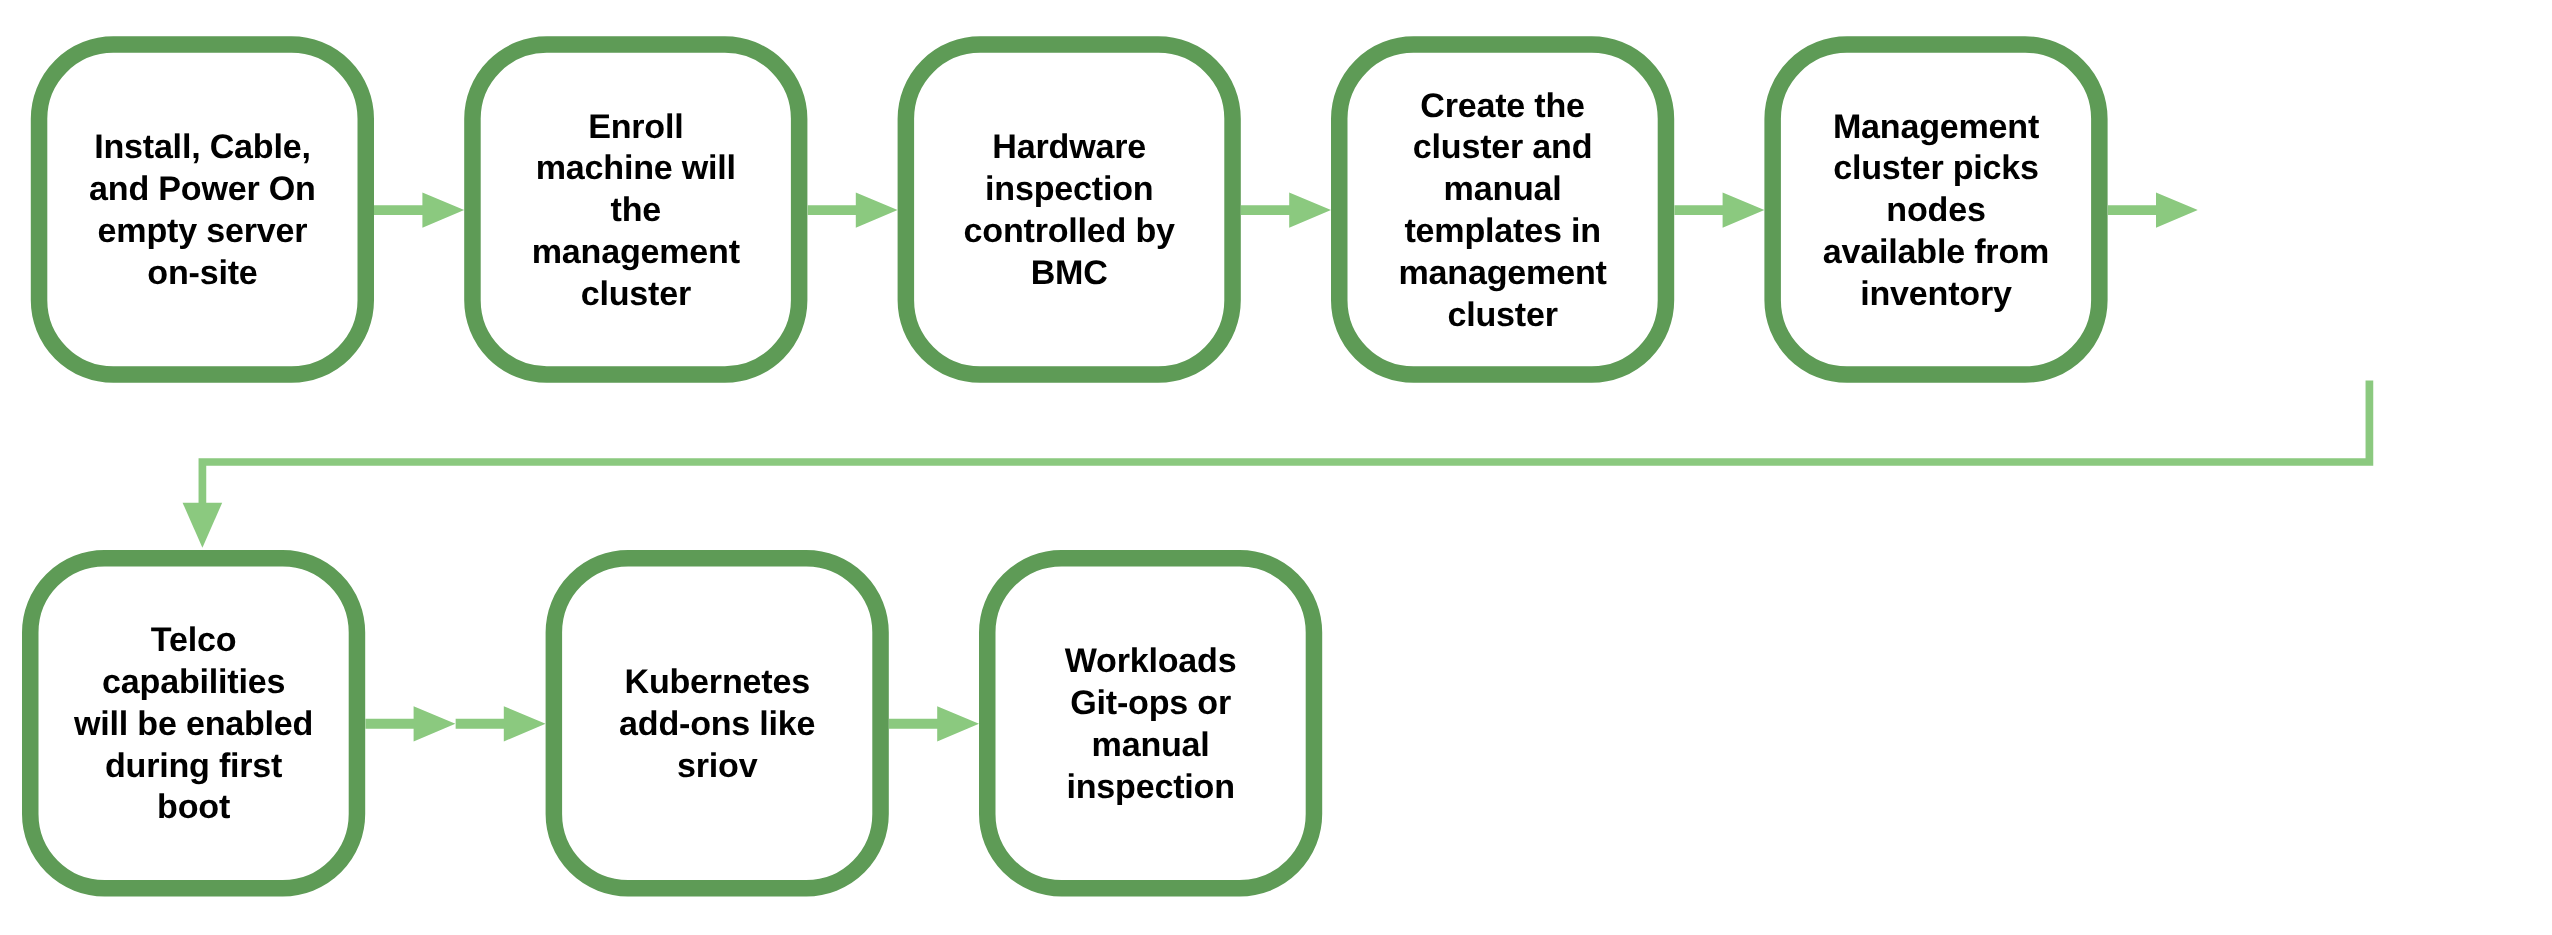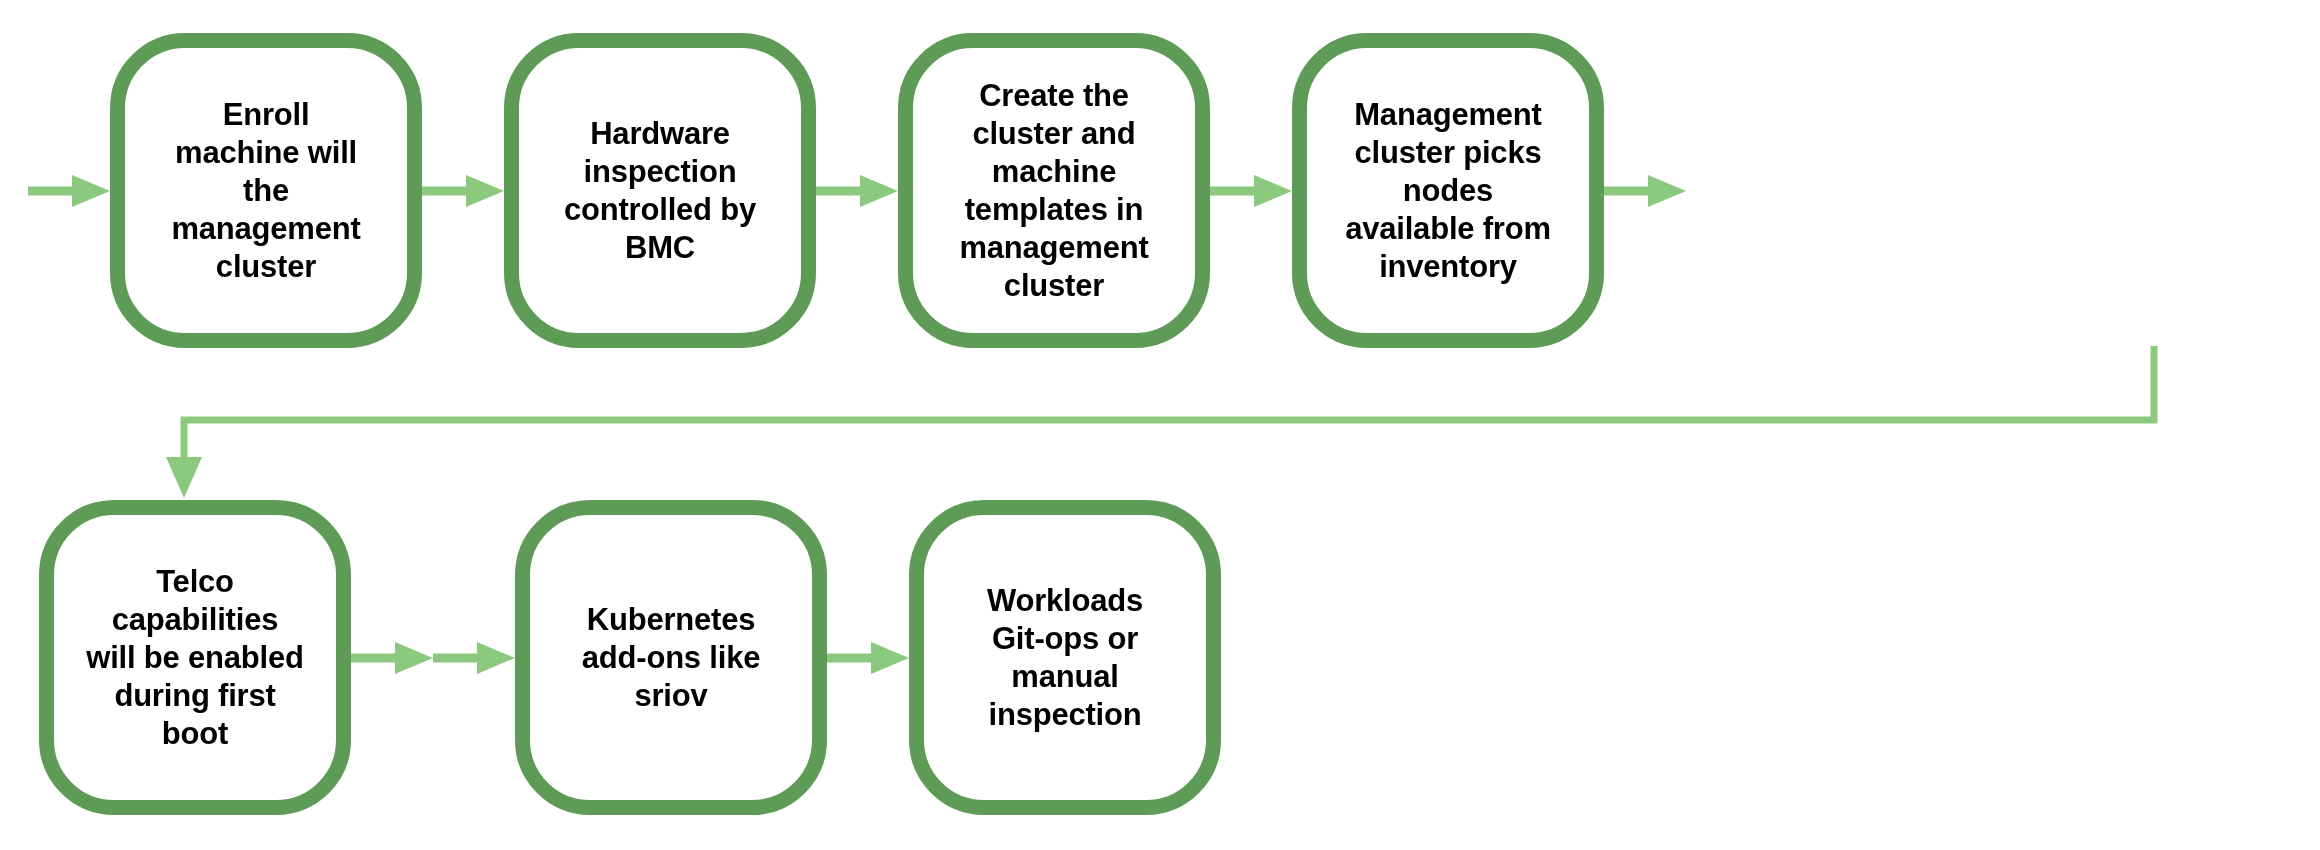--- a/index.html
+++ b/index.html
@@ -19,21 +19,21 @@
     width: 2320px; height: 850px;
     overflow: hidden;
     background: var(--bg);
   }
   .row {
     position: absolute;
     display: flex;
     align-items: center;
   }
   .row-top { top: 33px; left: 28px; }
-  .row-bottom { top: 500px; left: 39px; }
+  .row-bottom { top: 500px; left: 20px; }
   .node {
     box-sizing: border-box;
     flex: 0 0 312px;
     width: 312px; height: 315px;
     border: 15px solid var(--border-green);
     border-radius: 75px;
     background: var(--bg);
     display: flex;
     align-items: center;
     justify-content: center;
@@ -71,20 +71,26 @@
 <body>
 
 <div class="canvas">
 
   <svg class="connector-svg" viewBox="0 0 2320 850" aria-hidden="true">
     <path class="connector-path" d="M2154 346 V 420 H 184 V 459"></path>
     <polygon class="connector-head" points="166,457 202,457 184,498"></polygon>
   </svg>
 
   <div class="row row-top">
+    <div class="node">
+      <span class="label">Install, Cable,
+and Power On
+empty server
+on-site</span>
+    </div>
     <svg class="harrow" viewBox="0 0 82 44" aria-hidden="true">
       <path class="arrow-fill" d="M0 17.5 H44 V6 L82 22 L44 38 V26.5 H0 Z"></path>
     </svg>
     <div class="node">
       <span class="label">Enroll
 machine will
 the
 management
 cluster</span>
     </div>
@@ -96,21 +102,21 @@
 inspection
 controlled by
 BMC</span>
     </div>
     <svg class="harrow" viewBox="0 0 82 44" aria-hidden="true">
       <path class="arrow-fill" d="M0 17.5 H44 V6 L82 22 L44 38 V26.5 H0 Z"></path>
     </svg>
     <div class="node">
       <span class="label">Create the
 cluster and
-machine
+manual
 templates in
 management
 cluster</span>
     </div>
     <svg class="harrow" viewBox="0 0 82 44" aria-hidden="true">
       <path class="arrow-fill" d="M0 17.5 H44 V6 L82 22 L44 38 V26.5 H0 Z"></path>
     </svg>
     <div class="node">
       <span class="label">Management
 cluster picks

